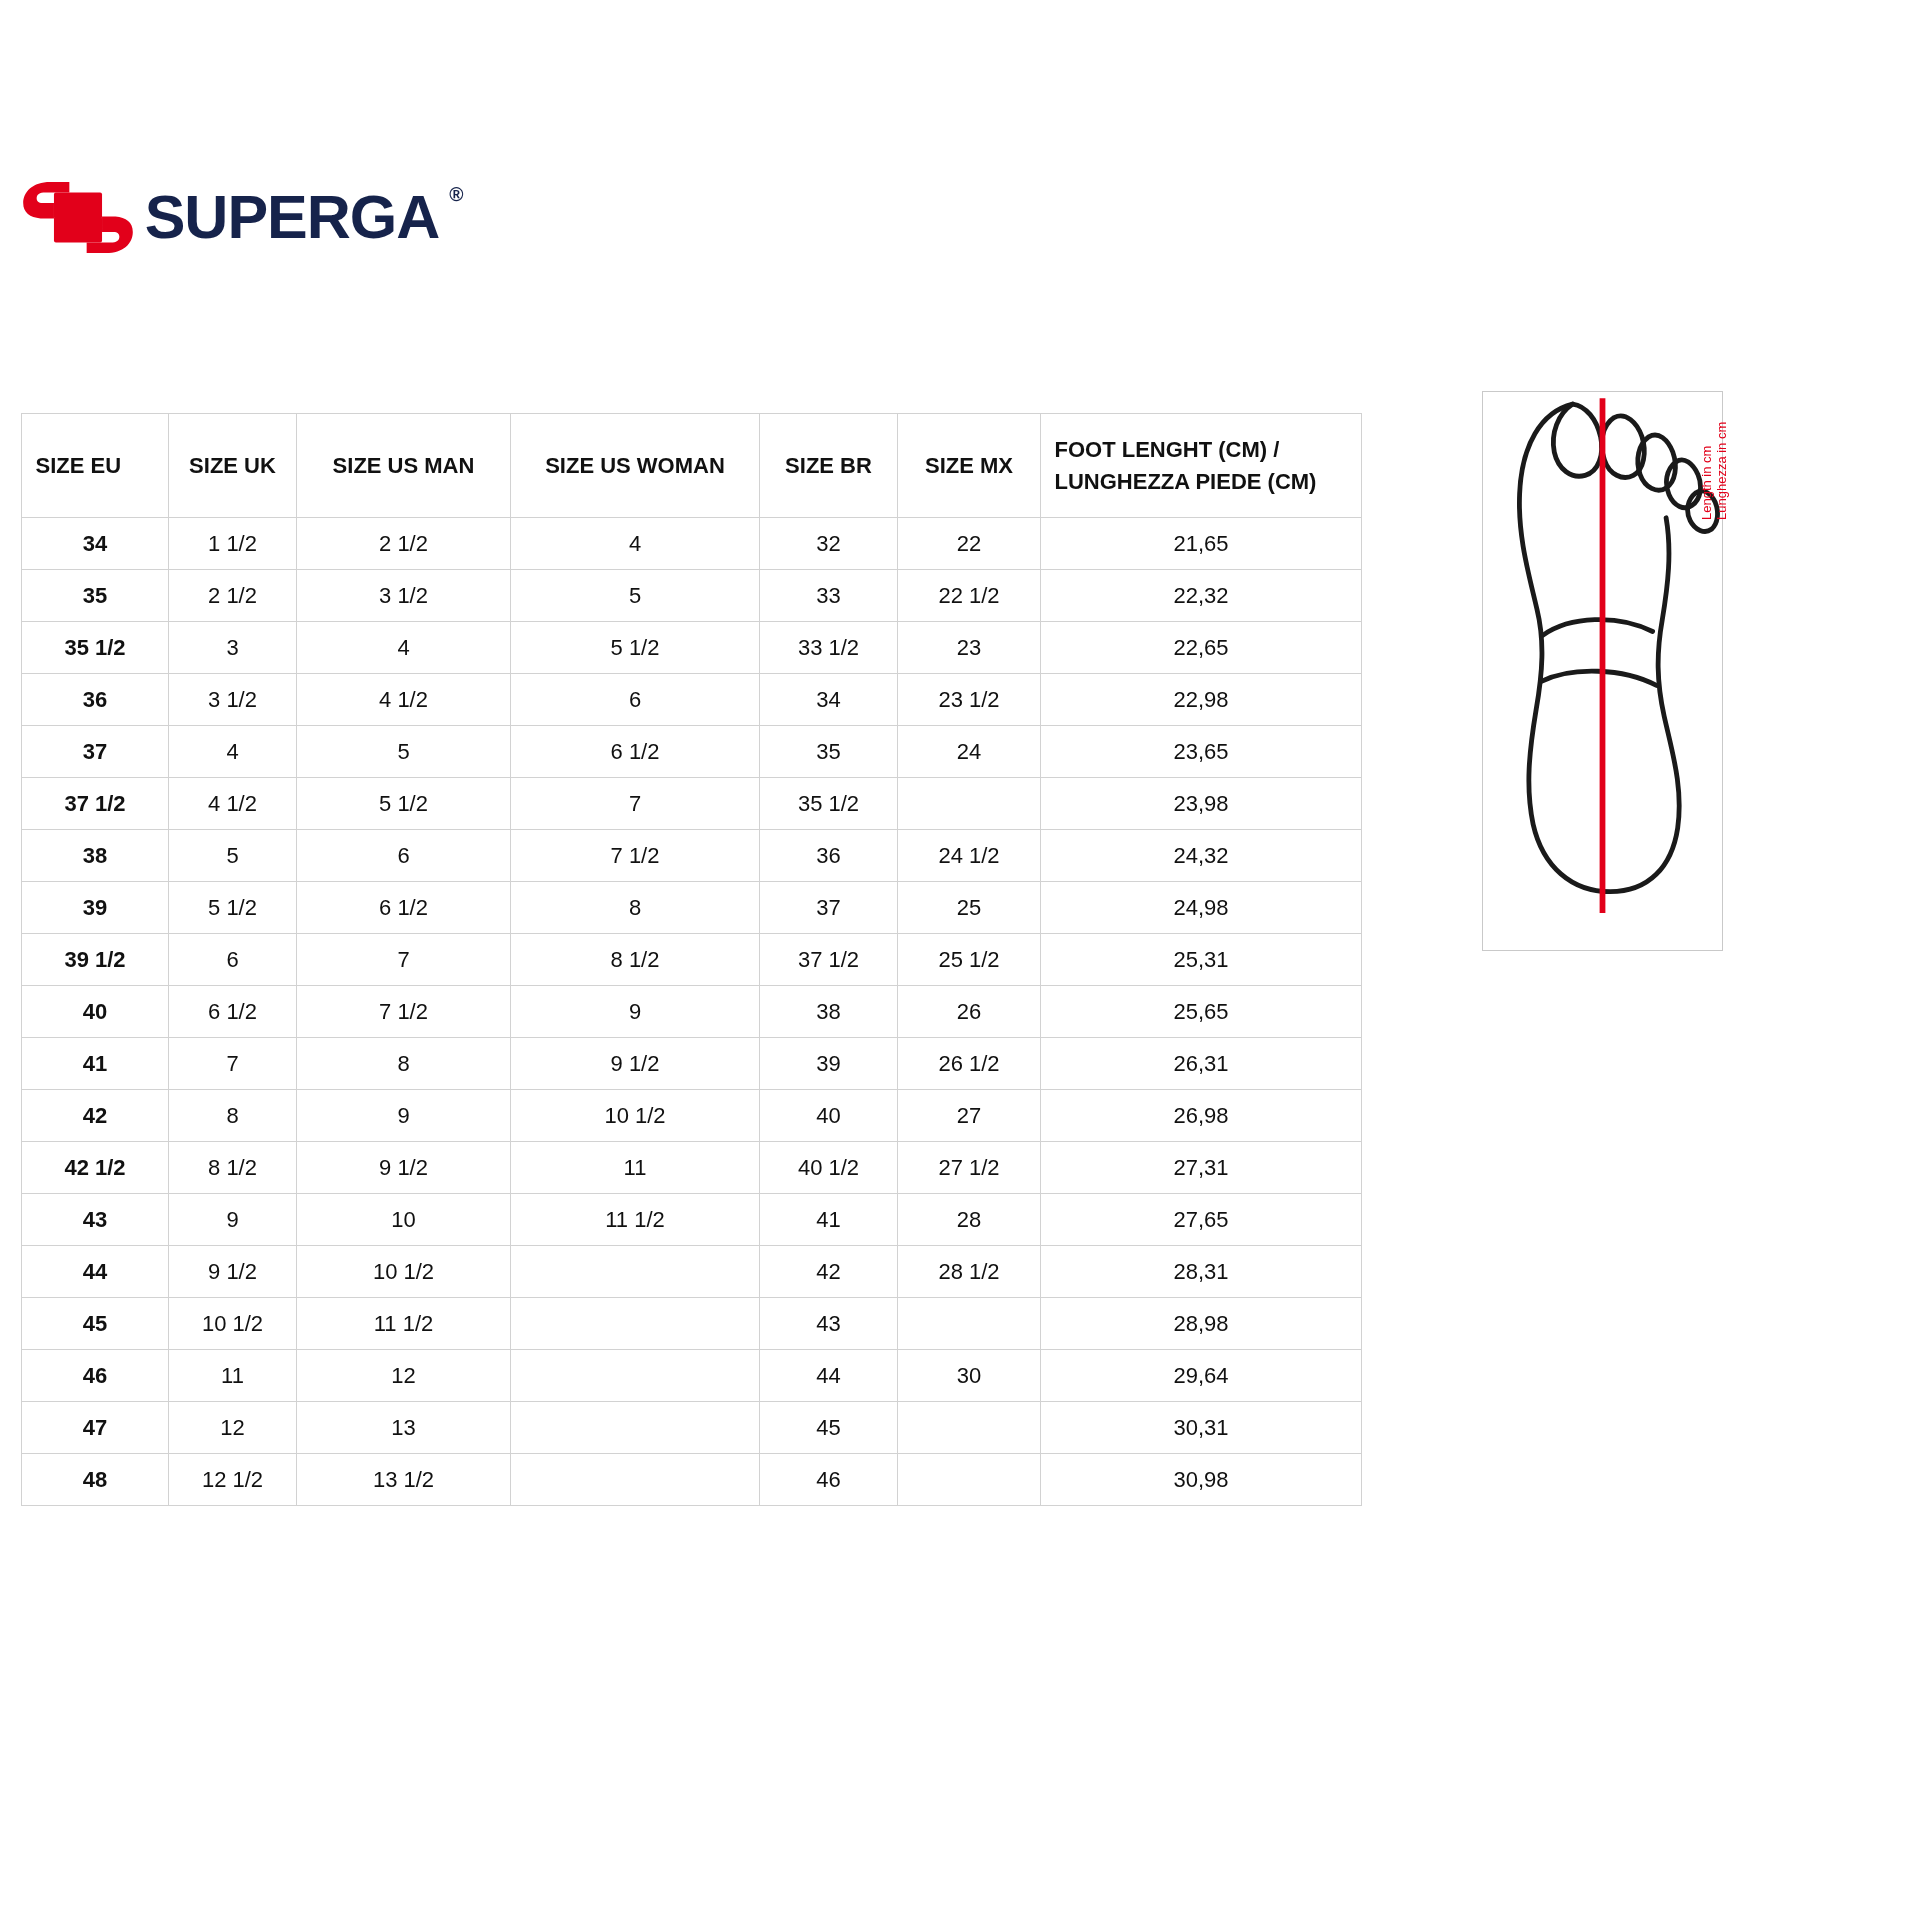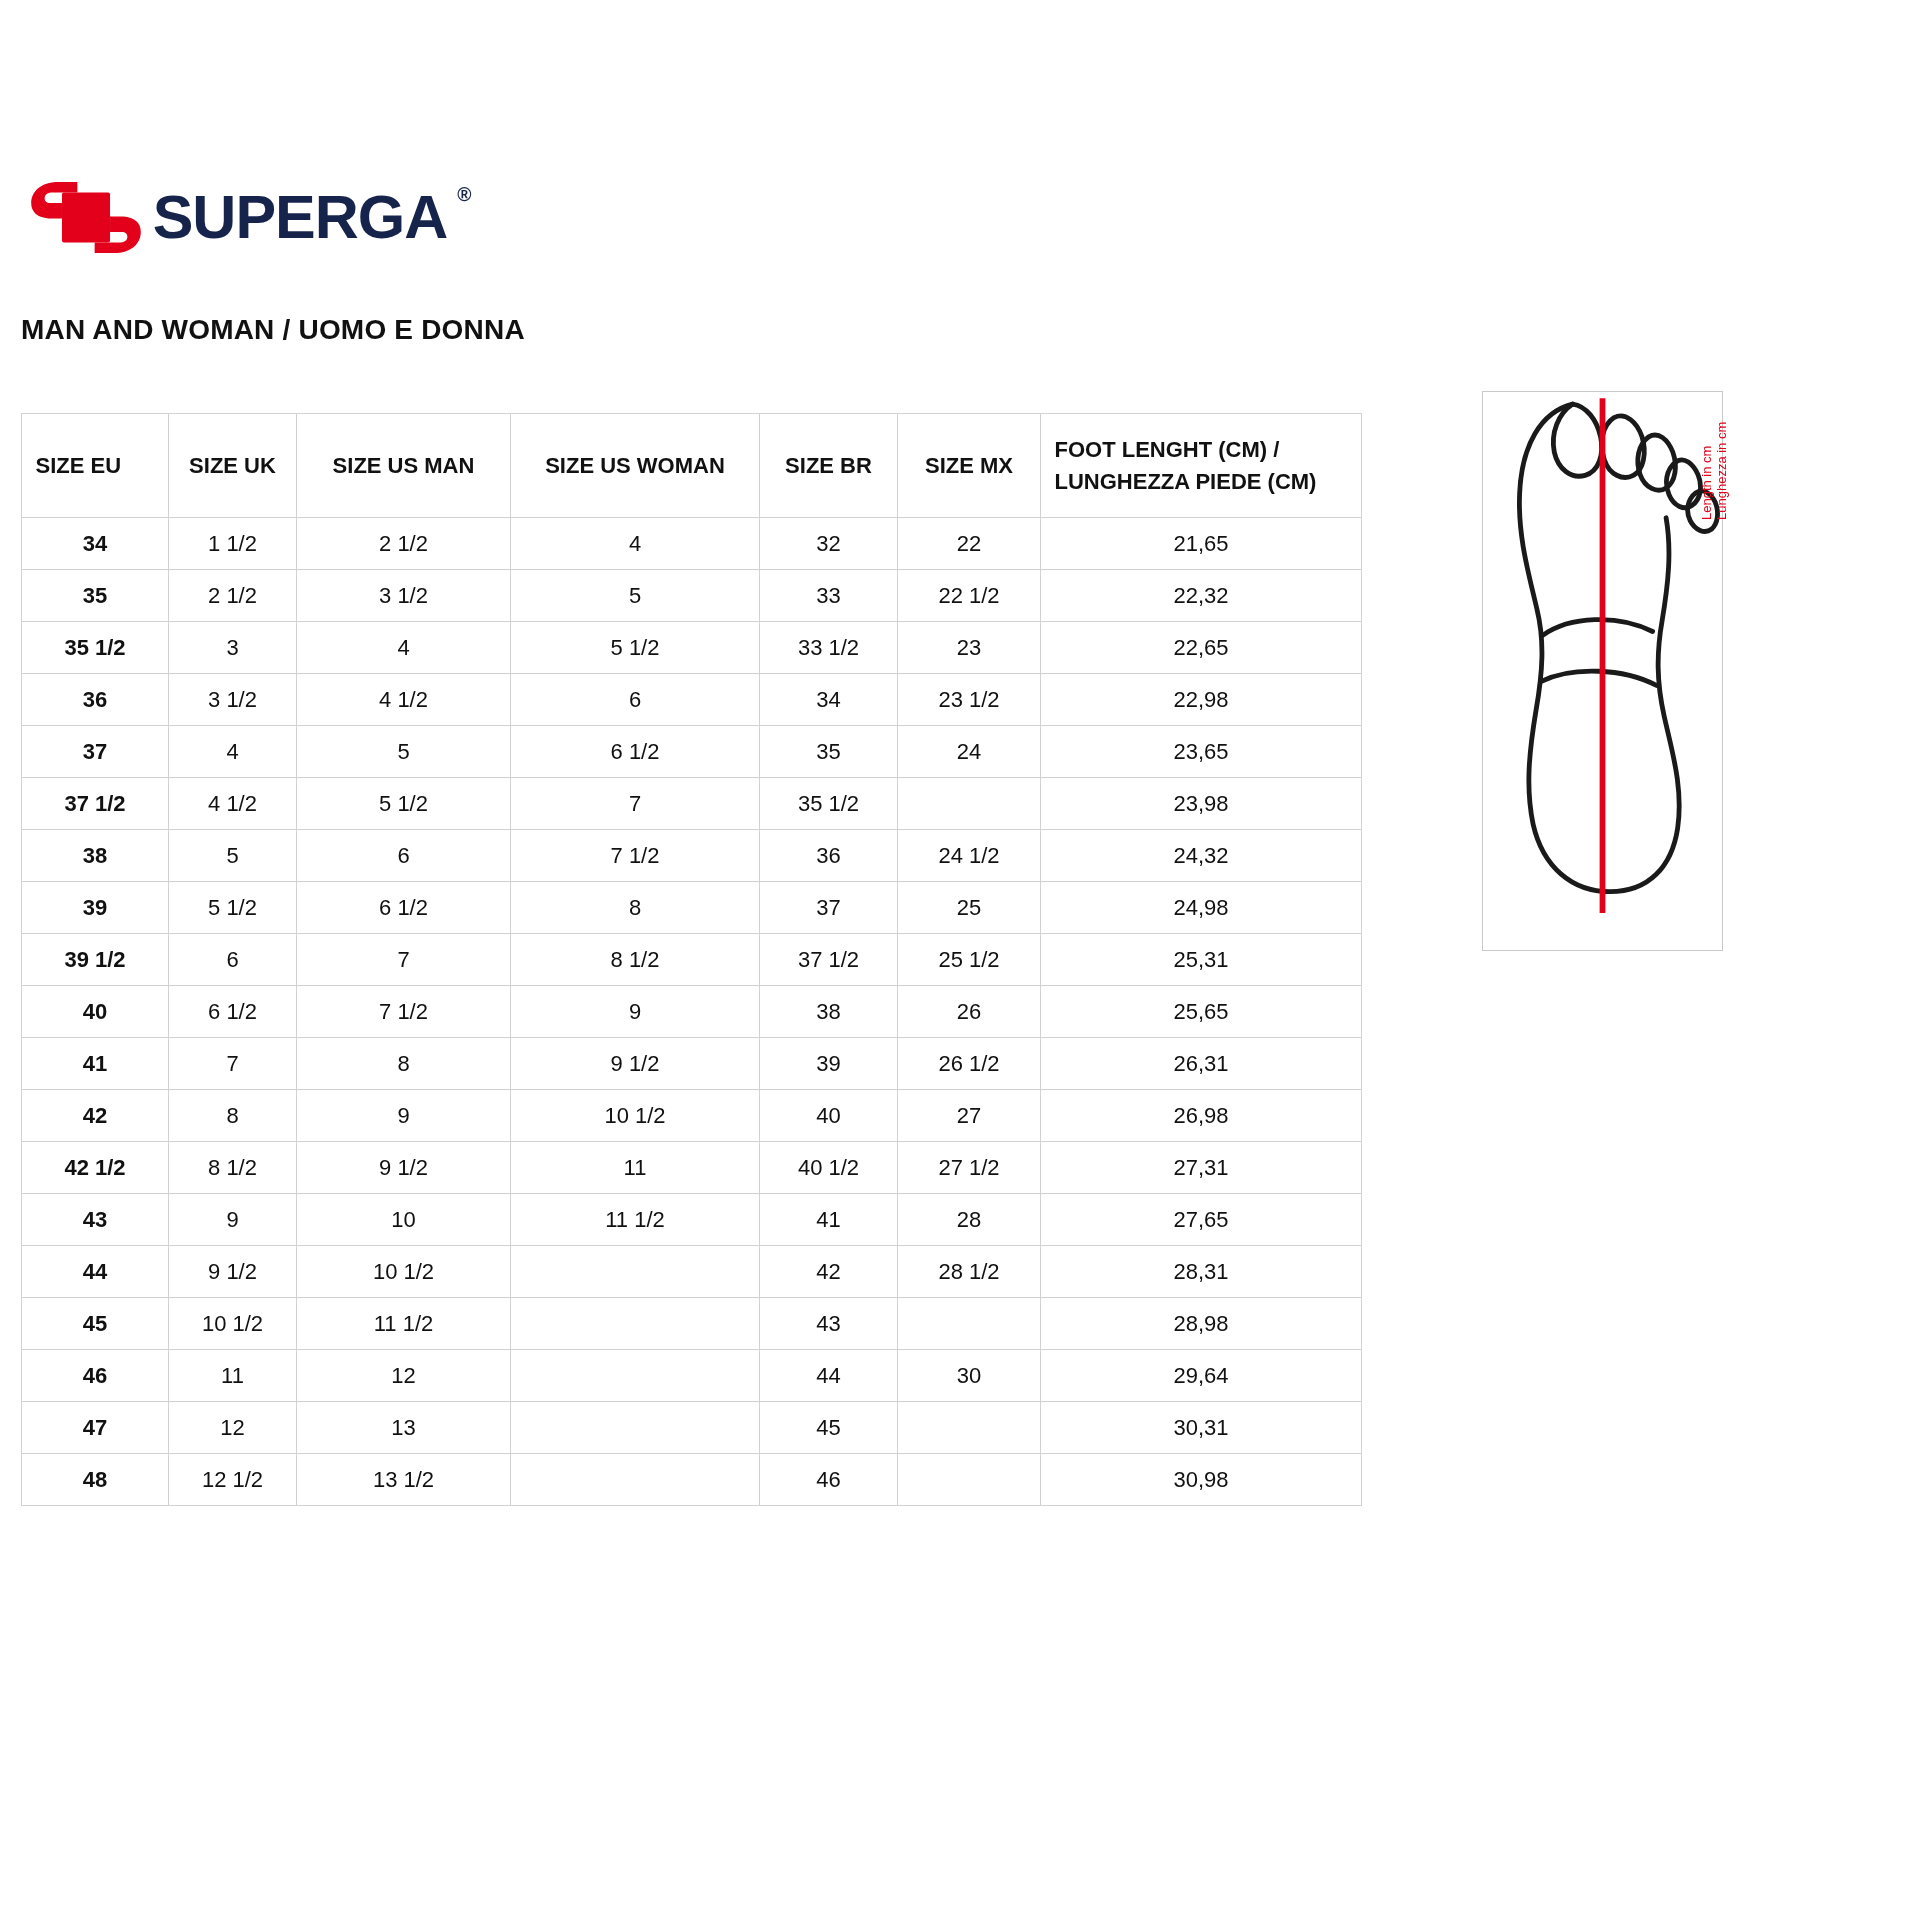--- a/index.html
+++ b/index.html
@@ -19,21 +19,21 @@
   .page {
     position: absolute;
     left: 0; top: 0;
     width: 1931px;
     height: 1931px;
   }
 
   
   .logo-row {
     position: absolute;
-    left: 29px;
+    left: 21px;
     top: 179px;
     display: flex;
     align-items: center;
     height: 77px;
   }
   .logo-mark {
     width: 114px;
     height: 75px;
     position: relative;
     margin-right: 9.7px;
@@ -166,21 +166,20 @@
           <rect x="34" y="13" width="50" height="27" rx="2"></rect>
           <rect x="34" y="38" width="50" height="27" rx="2"></rect>
         </g>
       </svg>
     </div>
     <div class="logo-word">
       <span>SUPERGA</span><span class="logo-reg">®</span>
     </div>
   </div>
 
-  <div class="section-title">MAN AND WOMAN / UOMO E DONNA</div>
 
   <div class="table-wrap">
     <table class="size-chart">
       <colgroup>
         <col class="c-eu">
           <col class="c-uk">
           <col class="c-usman">
           <col class="c-uswoman">
           <col class="c-br">
           <col class="c-mx">

